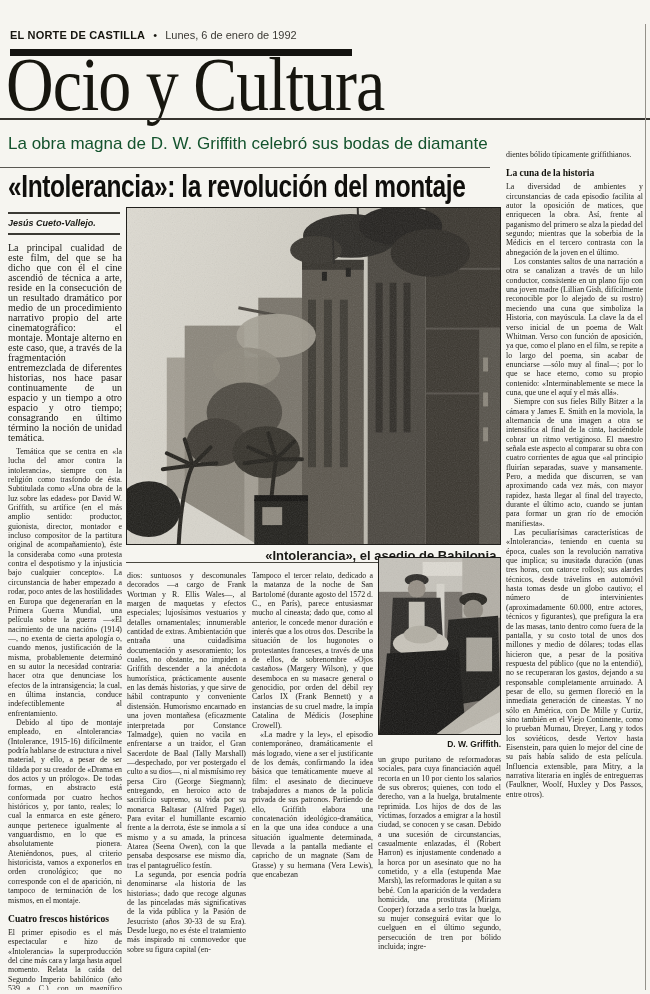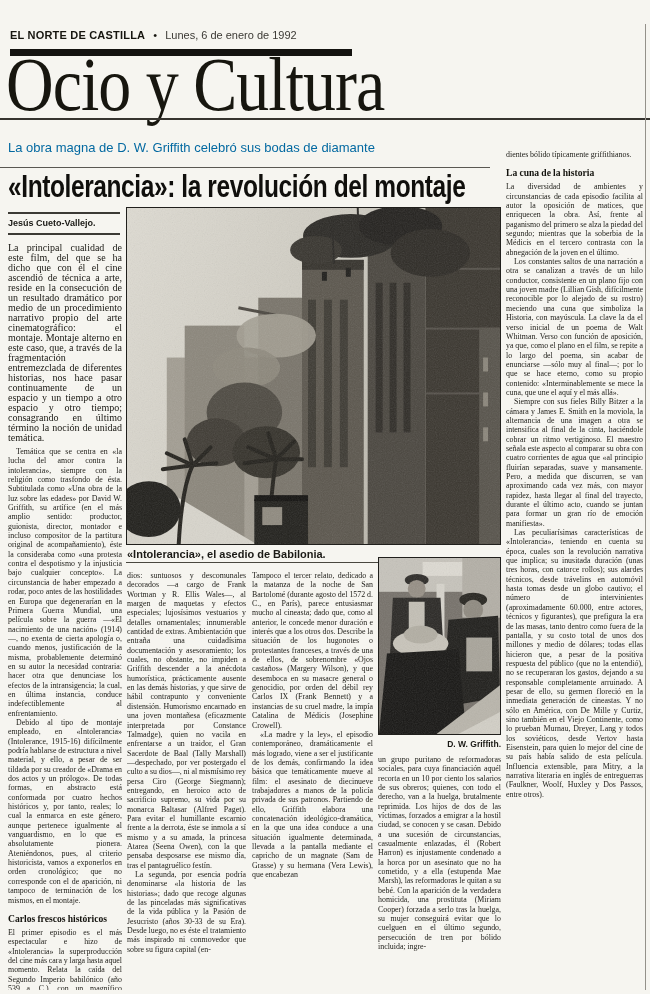--- a/index.html
+++ b/index.html
@@ -16,31 +16,31 @@
   .np-sep { margin:0 5px; color:#16150f; }
   .np-date { color:#3c3a35; }
   .black-bar { position:absolute; left:10px; top:49px; width:342px; height:7px; background:#141310; }
   .section-title {
     position:absolute; left:6px; top:47px; font-family:"Liberation Serif",serif;
     font-size:66px; line-height:1; font-weight:400; letter-spacing:-1px; color:#17160f;
     transform:scaleY(1.15); transform-origin:0 0; white-space:nowrap;
   }
   .rule-masthead { position:absolute; left:0; top:118px; width:650px; height:2px; background:#36342f; }
   
-  .kicker { position:absolute; left:8px; top:140px; font-family:"Liberation Sans",sans-serif; font-size:13px; color:#0369a1; white-space:nowrap; }
+  .kicker { position:absolute; left:8px; top:134px; font-family:"Liberation Sans",sans-serif; font-size:17px; color:#14532d; white-space:nowrap; }
   .kicker-rule { position:absolute; left:0; top:167px; width:490px; height:1px; background:#5a5852; }
   .headline {
     position:absolute; left:8px; top:172px; font-family:"Liberation Sans",sans-serif;
     font-weight:bold; font-size:24.5px; line-height:1; letter-spacing:-.4px; color:#100f0c;
     transform:scaleY(1.27); transform-origin:0 0; white-space:nowrap;
   }
   .byline-box {
     position:absolute; left:8px; top:212px; width:112px;
     border-top:2px solid #3c3a35; border-bottom:2px solid #3c3a35;
-    padding:4px 0 5px; font-family:"Liberation Sans",sans-serif; font-weight:bold; font-size:9px; color:#1b1a16;
+    padding:4px 0 5px; font-family:"Liberation Sans",sans-serif; font-weight:bold; font-size:9px; color:#1b1a16;font-style:italic;
   }
   
   .col {
     position:absolute; overflow:hidden; text-align:justify;
     font-size:7.9px; line-height:9.35px; color:#23221d;
     hyphens:auto; -webkit-hyphens:auto; word-spacing:-0.2px;
   }
   .col p + p { text-indent:8px; }
   .col .lead { font-weight:normal; font-size:10px; line-height:10px; color:#191813; margin-bottom:4px; }
   .col .subhead {
@@ -48,21 +48,21 @@
     font-size:9.6px; line-height:11px; margin:8px 0 4px; text-align:left; color:#14130e;
   }
   .col1 { left:8px;   top:243px; width:114px; height:747px; }
   .col2 { left:127px; top:571px; width:119px; height:419px; }
   .col3 { left:252px; top:571px; width:121px; height:419px; }
   .col4 { left:378px; top:755px; width:123px; height:235px; }
   .col5 { left:506px; top:150px; width:137px; height:840px; }
   
   .photo-main { position:absolute; left:126px; top:207px; width:375px; height:338px; border:1px solid #201f1c; background:#cfccc4; }
   .photo-main svg, .photo-portrait svg { display:block; width:100%; height:100%; }
-  .caption-main { position:absolute; left:127px; top:548px; width:373px; font-family:"Liberation Sans",sans-serif; font-weight:bold; font-size:11px; color:#1b1a16; }
+  .caption-main { position:absolute; left:127px; top:548px; width:373px; font-family:"Liberation Sans",sans-serif; font-weight:bold; font-size:13px; color:#1b1a16;text-align:right; }
   .caption-rule { position:absolute; left:126px; top:562px; width:375px; height:1px; background:#49473f; }
   .photo-portrait { position:absolute; left:378px; top:557px; width:123px; height:178px; border:1px solid #201f1c; background:#76716a; }
   .caption-portrait { position:absolute; left:379px; top:739px; width:122px; font-family:"Liberation Sans",sans-serif; font-weight:bold; font-size:8.5px; color:#1b1a16;text-align:right; }
   .edge-line { position:absolute; left:645px; top:24px; width:1px; height:966px; background:#94918a; }
 </style>
 </head>
 <body>
 
 <div class="page">
 
@@ -77,21 +77,21 @@
 
   <div class="kicker">La obra magna de D. W. Griffith celebró sus bodas de diamante</div>
   <div class="kicker-rule"></div>
   <h1 class="headline">«Intolerancia»: la revolución del montaje</h1>
   <div class="byline-box">Jesús Cueto-Vallejo.</div>
 
   <div class="col col1">
     <p class="lead">La principal cualidad de este film, del que se ha dicho que con él el cine ascendió de técnica a arte, reside en la consecución de un resultado dramático por medio de un procedimiento narrativo propio del arte cinematográfico: el montaje. Montaje alterno en este caso, que, a través de la fragmentación entremezclada de diferentes historias, nos hace pasar continuamente de un espacio y un tiempo a otro espacio y otro tiempo; consagrando en último término la noción de unidad temática.</p>
     <p>Temática que se centra en «la lucha del amor contra la intolerancia», siempre con la religión como trasfondo de ésta. Subtitulada como «Una obra de la luz sobre las edades» por David W. Griffith, su artífice (en el más amplio sentido: productor, guionista, director, montador e incluso compositor de la partitura original de acompañamiento), éste la consideraba como «una protesta contra el despotismo y la injusticia bajo cualquier concepto». La circunstancia de haber empezado a rodar, poco antes de las hostilidades en Europa que degenerarían en la Primera Guerra Mundial, una película sobre la guerra —«El nacimiento de una nación» (1914)—, no exenta de cierta apología o, cuando menos, justificación de la misma, probablemente determinó en su autor la necesidad contraria: hacer otra que denunciase los efectos de la intransigencia; la cual, en última instancia, conduce indefectiblemente al enfrentamiento.</p>
     <p>Debido al tipo de montaje empleado, en «Intolerancia» (Intolerance, 1915-16) difícilmente podría hablarse de estructura a nivel material, y ello, a pesar de ser tildada por su creador de «Drama en dos actos y un prólogo». De todas formas, en abstracto está conformada por cuatro hechos históricos y, por tanto, reales; lo cual la enmarca en este género, aunque pertenece igualmente al vanguardismo, en lo que es absolutamente pionera. Ateniéndonos, pues, al criterio historicista, vamos a exponerlos en orden cronológico; que no corresponde con el de aparición, ni tampoco de terminación de los mismos, en el montaje.</p>
-    <span class="subhead">Carlos frescos históricos</span>
+    <span class="subhead">Cuatro frescos históricos</span>
     <p>El primer episodio es el más espectacular e hizo de «Intolerancia» la superproducción del cine más cara y larga hasta aquel momento. Relata la caída del Segundo Imperio babilónico (año 539 a. C.), con un magnífico despliegue de me-</p>
   </div>
 
   <div class="photo-main">
     <svg viewBox="0 0 375 337" preserveAspectRatio="none">
       <defs>
         <filter id="grain">
             <feTurbulence type="fractalNoise" baseFrequency="0.9" numOctaves="2" stitchTiles="stitch"></feTurbulence>
             <feColorMatrix type="saturate" values="0"></feColorMatrix>
           </filter>

